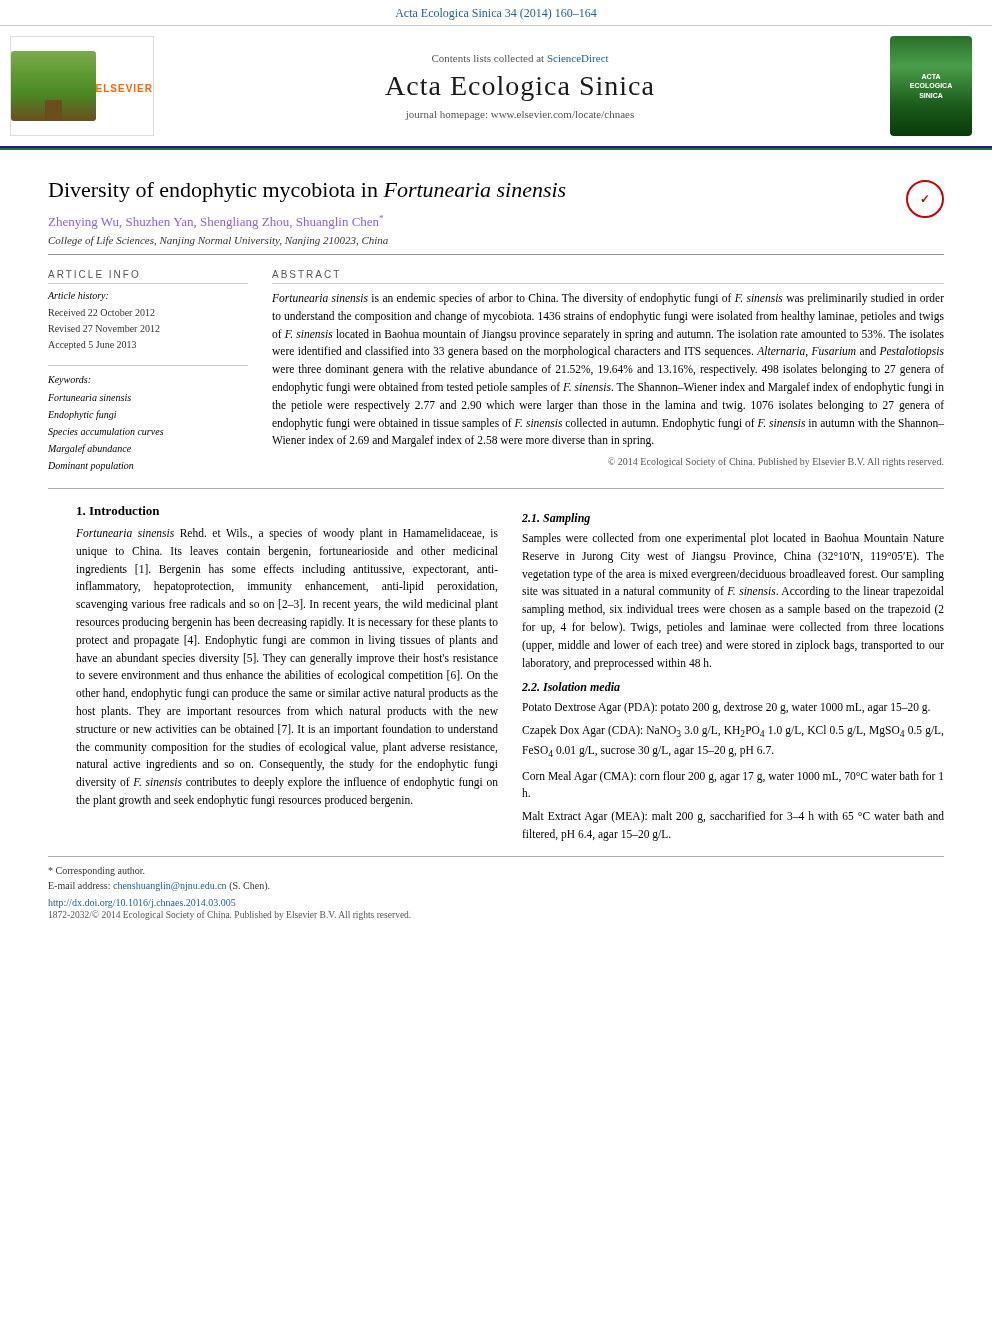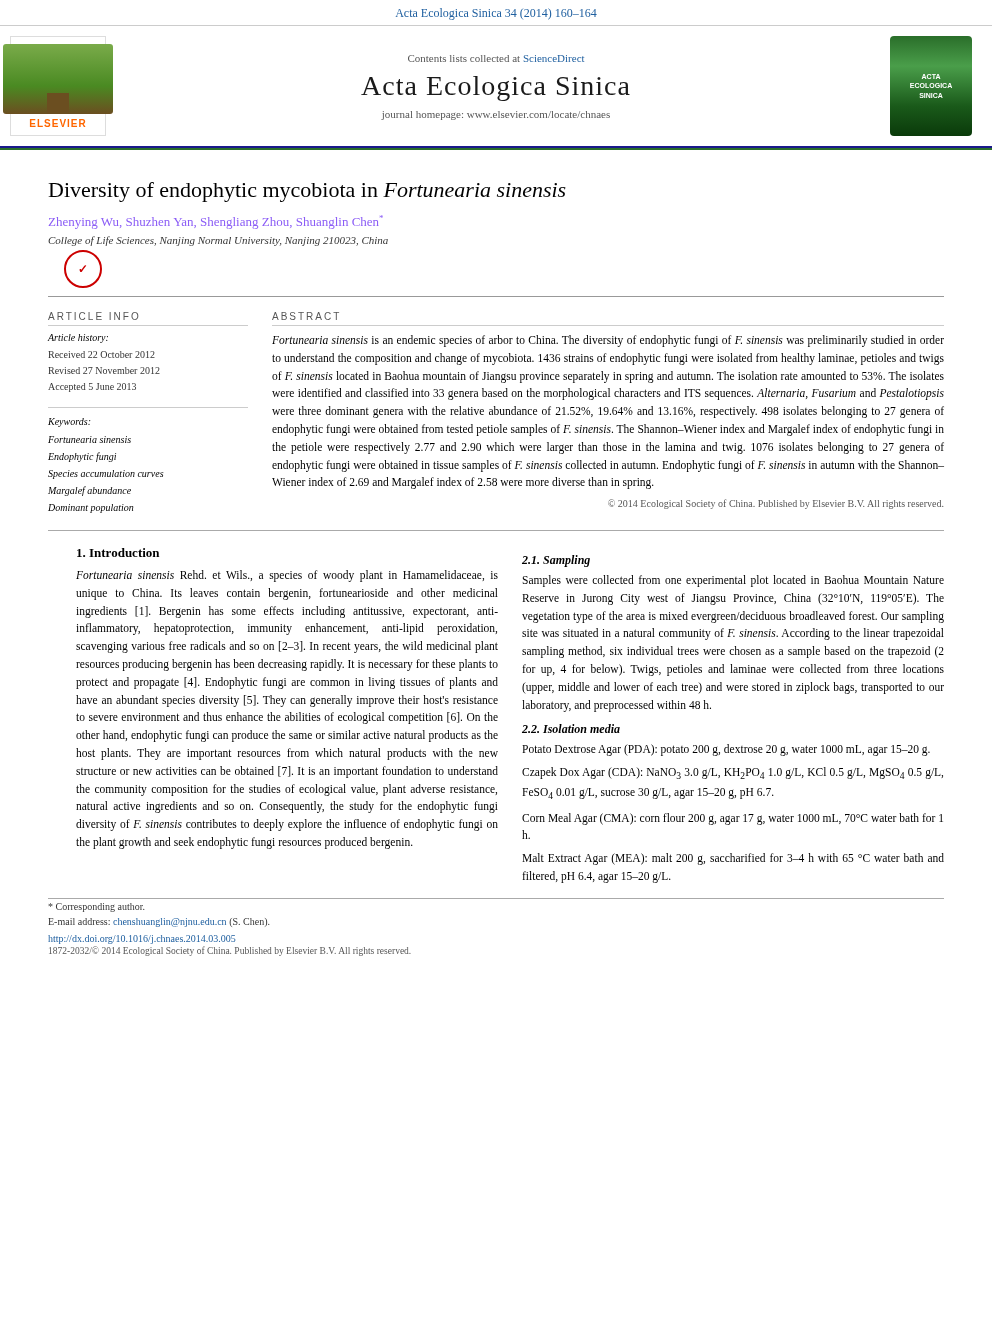--- a/index.html
+++ b/index.html
@@ -19,24 +19,24 @@
       border-bottom: 1px solid #ccc;
     }
     .header-area {
       display: flex;
       align-items: stretch;
       border-bottom: 2px solid #1a1a8c;
       padding: 10px 16px 10px 10px;
       gap: 10px;
     }
     .header-logo-left {
-      width: 96px;
+      width: 144px;
       flex-shrink: 0;
       display: flex;
-      flex-direction: column;
+      flex-direction: row;
       align-items: center;
       justify-content: center;
       border: 1px solid #ddd;
     }
     .logo-tree {
       width: 110px;
       height: 70px;
       background: linear-gradient(180deg, #7aab4a 0%, #4a8a22 60%, #6b4e20 100%);
       border-radius: 3px;
       position: relative;
@@ -120,21 +120,20 @@
     }
     .content-area {
       padding: 12px 48px 16px 48px;
     }
     .article-title-section {
       padding: 14px 0 8px 0;
       display: flex;
       justify-content: space-between;
       align-items: flex-start;
       border-bottom: 1px solid #999;
-      flex-direction: column;
     }
     .article-title-block {
       flex: 1;
     }
     .article-title {
       font-size: 22px;
       font-weight: normal;
       color: #000;
       line-height: 1.3;
       font-family: 'Palatino Linotype', Palatino, serif;
@@ -272,21 +271,21 @@
       line-height: 1.55;
       color: #000;
       text-align: justify;
     }
     .body-text em {
       font-style: italic;
     }
     .footnote-section {
       margin-top: 12px;
       border-top: 1px solid #aaa;
-      padding-top: 0;
+      padding-top: 6px;
     }
     .footnote-text {
       font-size: 10px;
       color: #333;
       line-height: 1.5;
     }
     .doi-line {
       font-size: 10px;
       color: #2060a0;
       margin-top: 4px;

